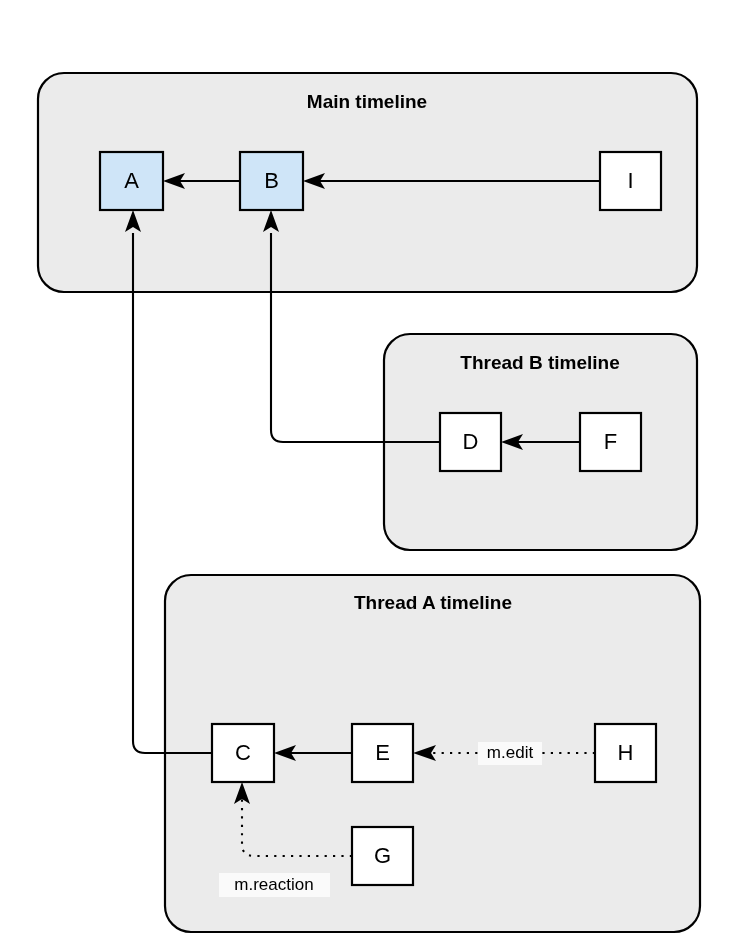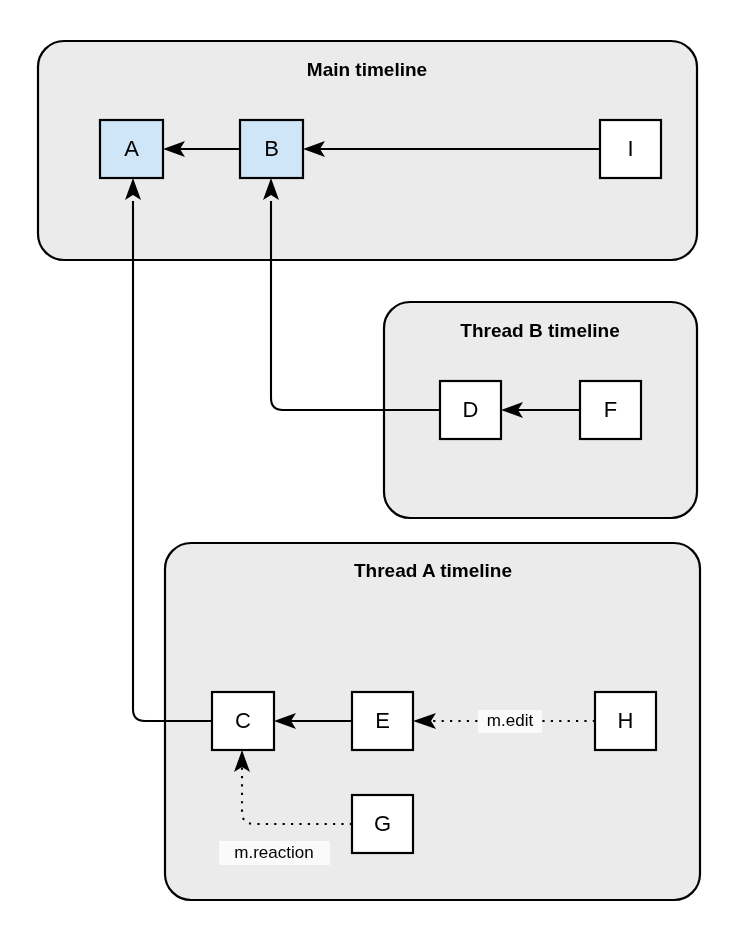--- a/index.html
+++ b/index.html
@@ -11,20 +11,21 @@
   body {
     width: 756px;
     height: 942px;
     font-family: "Liberation Sans", sans-serif;
     overflow: hidden;
   }
   #diagram-root {
     position: relative;
     width: 756px;
     height: 692px;
+    margin-top: 32px;
   }
   svg#diagram-svg {
     display: block;
     width: 756px;
     height: 942px;
   }
   .group-box {
     fill: #ebebeb;
     stroke: #000000;
     stroke-width: 2.2;

